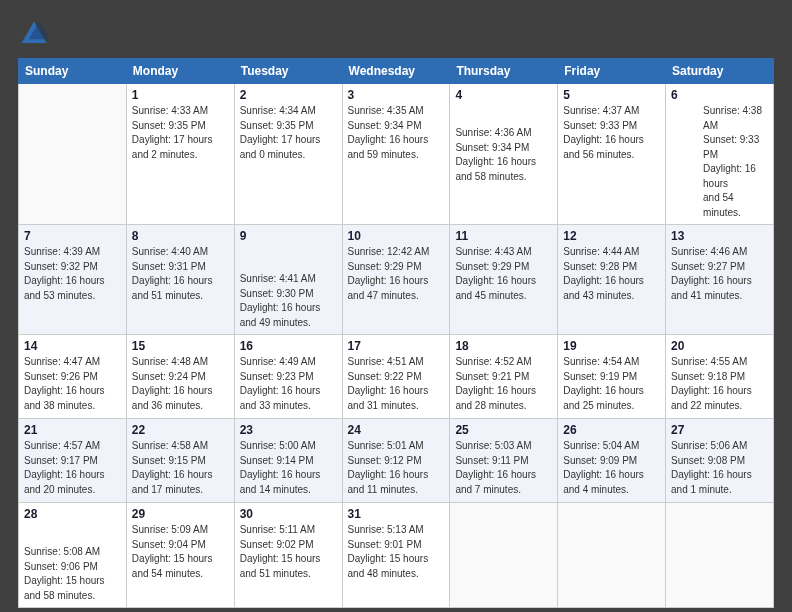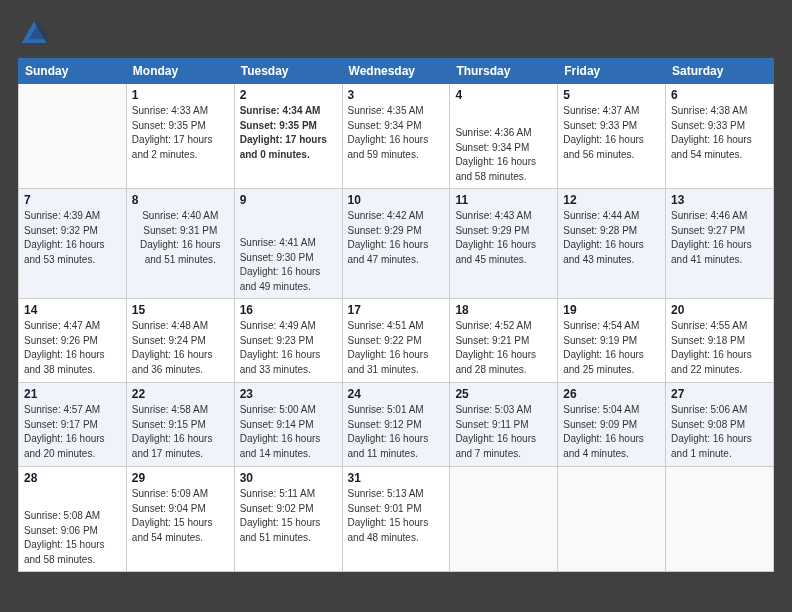--- a/index.html
+++ b/index.html
@@ -138,21 +138,21 @@
           <td class="empty"></td>
           <td>
             <div class="day-number">1</div>
             <div class="day-info" style="white-space: pre-line;">Sunrise: 4:33 AM
 Sunset: 9:35 PM
 Daylight: 17 hours
 and 2 minutes.</div>
           </td>
           <td>
             <div class="day-number">2</div>
-            <div class="day-info" style="white-space: pre-line; font-weight: bold;">Sunrise: 4:34 AM
+            <div class="day-info" style="white-space: pre-line;">Sunrise: 4:34 AM
 Sunset: 9:35 PM
 Daylight: 17 hours
 and 0 minutes.</div>
           </td>
           <td>
             <div class="day-number">3</div>
             <div class="day-info" style="white-space: pre-line;">Sunrise: 4:35 AM
 Sunset: 9:34 PM
 Daylight: 16 hours
 and 59 minutes.</div>
@@ -166,51 +166,51 @@
           </td>
           <td>
             <div class="day-number">5</div>
             <div class="day-info" style="white-space: pre-line;">Sunrise: 4:37 AM
 Sunset: 9:33 PM
 Daylight: 16 hours
 and 56 minutes.</div>
           </td>
           <td>
             <div class="day-number">6</div>
-            <div class="day-info" style="white-space: pre-line;">Sunrise: 4:38 AM
+            <div class="day-info" style="white-space: pre-line; margin-left: 32px;">Sunrise: 4:38 AM
 Sunset: 9:33 PM
 Daylight: 16 hours
 and 54 minutes.</div>
           </td>
         </tr>
         <tr class="alt-row">
           <td>
             <div class="day-number">7</div>
             <div class="day-info" style="white-space: pre-line;">Sunrise: 4:39 AM
 Sunset: 9:32 PM
 Daylight: 16 hours
 and 53 minutes.</div>
           </td>
           <td>
             <div class="day-number">8</div>
-            <div class="day-info" style="white-space: pre-line; text-align: center;">Sunrise: 4:40 AM
+            <div class="day-info" style="white-space: pre-line;">Sunrise: 4:40 AM
 Sunset: 9:31 PM
 Daylight: 16 hours
 and 51 minutes.</div>
           </td>
           <td>
             <div class="day-number">9</div>
             <div class="day-info" style="white-space: pre-line; margin-top: 29px;">Sunrise: 4:41 AM
 Sunset: 9:30 PM
 Daylight: 16 hours
 and 49 minutes.</div>
           </td>
           <td>
             <div class="day-number">10</div>
-            <div class="day-info" style="white-space: pre-line;">Sunrise: 4:42 AM
+            <div class="day-info" style="white-space: pre-line;">Sunrise: 12:42 AM
 Sunset: 9:29 PM
 Daylight: 16 hours
 and 47 minutes.</div>
           </td>
           <td>
             <div class="day-number">11</div>
             <div class="day-info" style="white-space: pre-line;">Sunrise: 4:43 AM
 Sunset: 9:29 PM
 Daylight: 16 hours
 and 45 minutes.</div>

